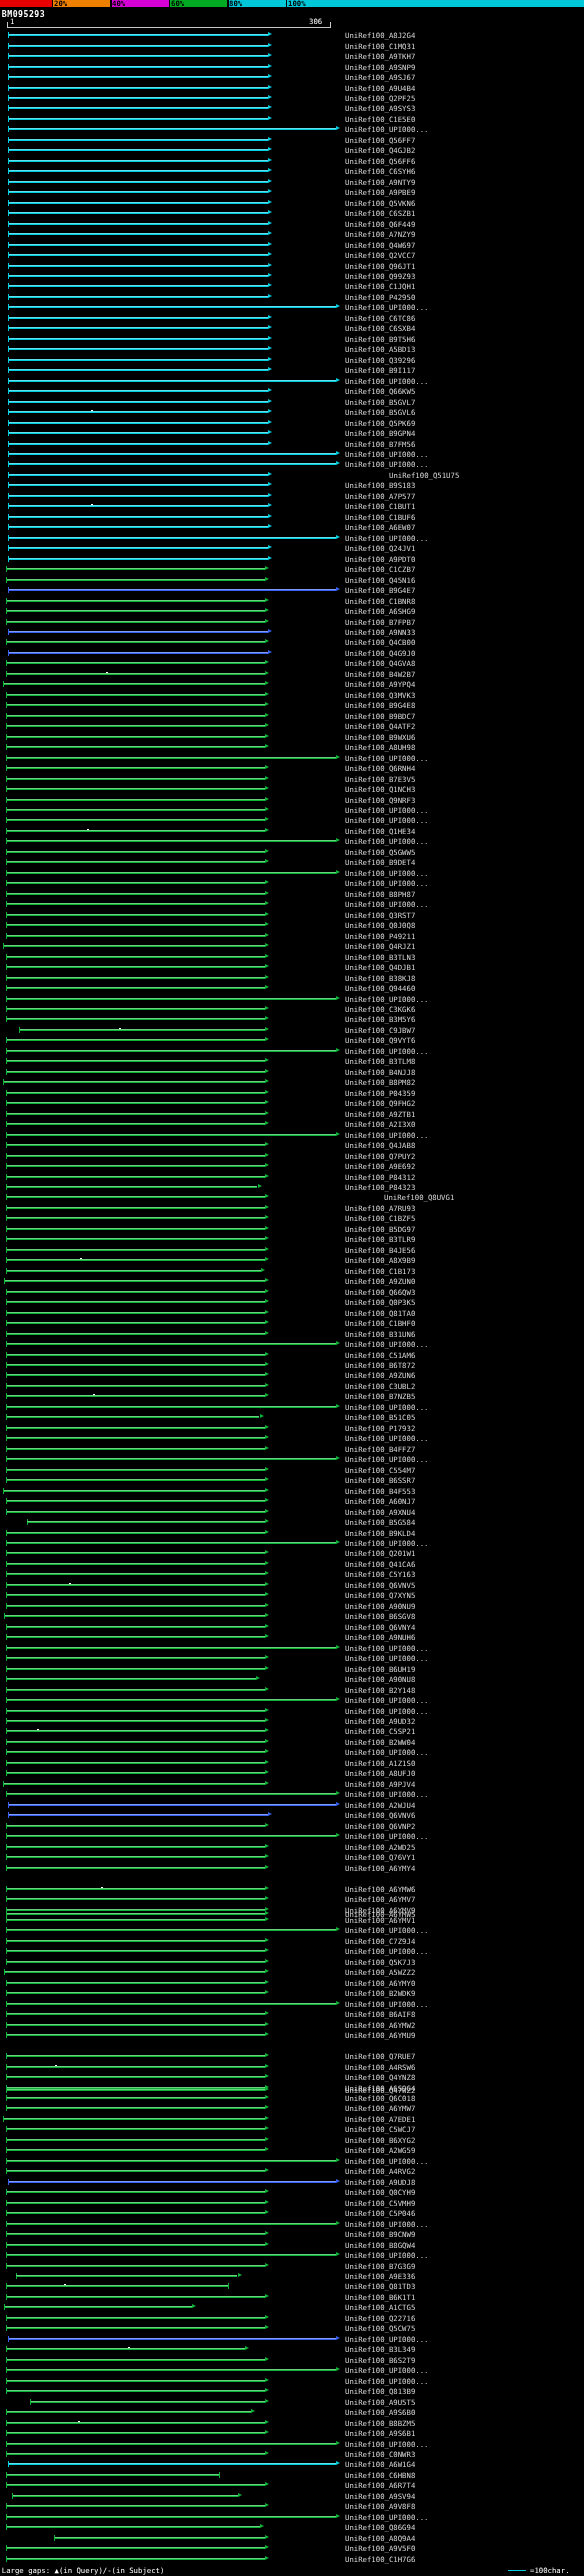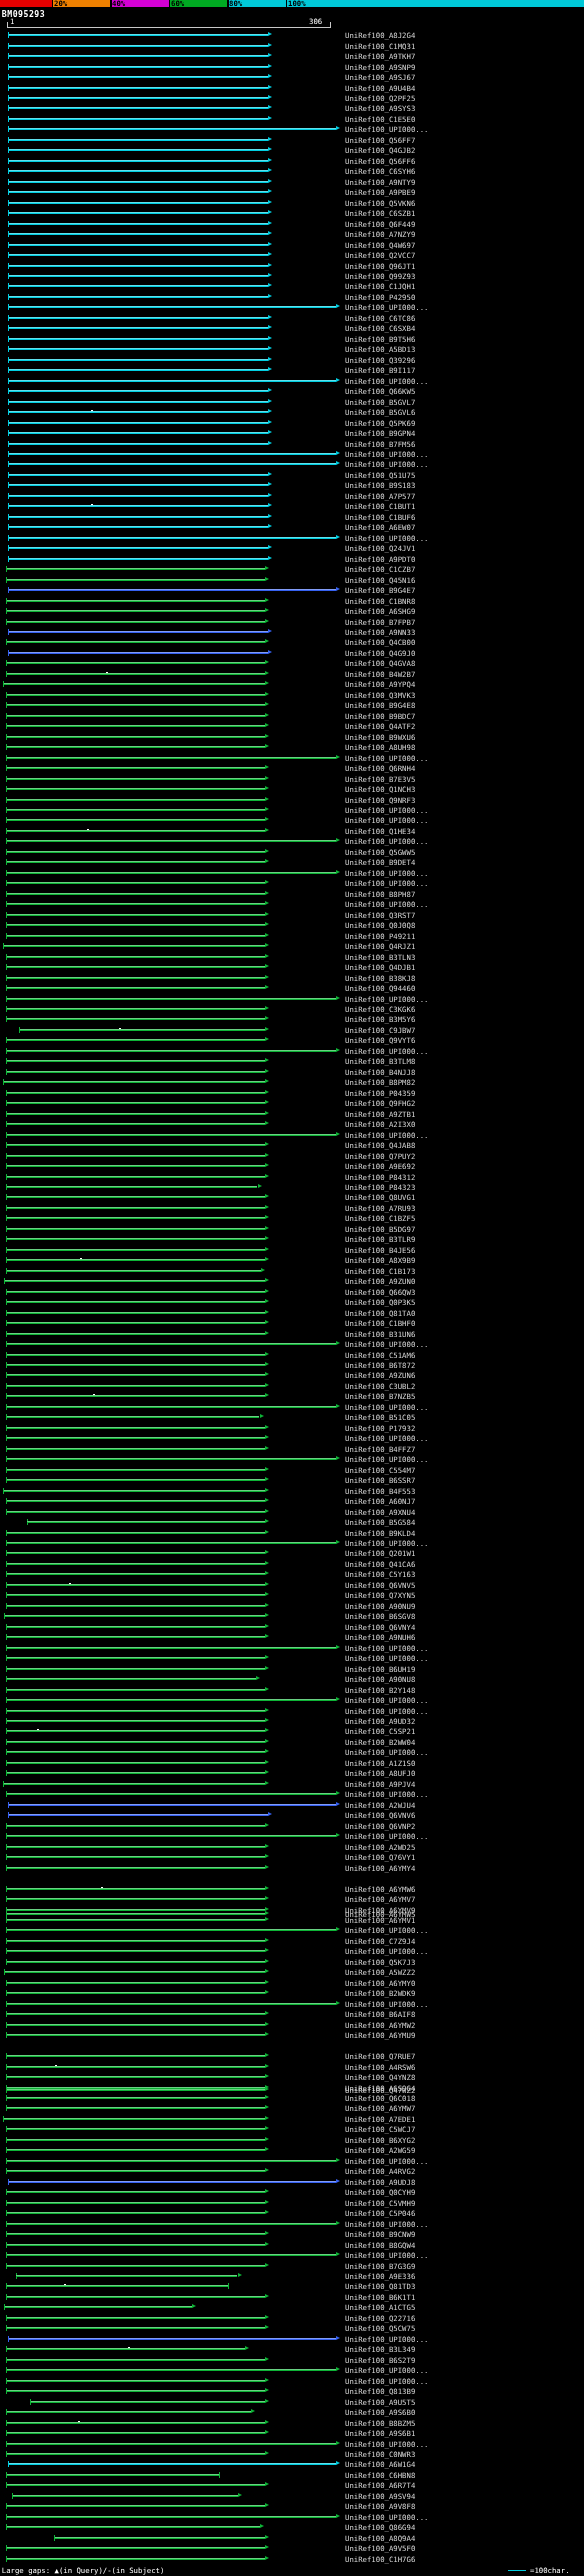--- a/index.html
+++ b/index.html
@@ -311,21 +311,21 @@
       <div class="arow" style="top: 459px;">
         <div class="tick" style="left: 8.2px; background: rgb(0, 205, 224);"></div>
         <div class="bar" style="left: 9.1px; width: 327px; background: rgb(0, 205, 224);"></div>
         <div class="ah" style="left: 336px; border-left-color: rgb(0, 205, 224);"></div>
         <span class="lbl" style="color: rgb(216, 216, 216);">UniRef100_UPI000...</span>
       </div>
       <div class="arow" style="top: 470px;">
         <div class="tick" style="left: 8.2px; background: rgb(0, 205, 224);"></div>
         <div class="bar" style="left: 9.1px; width: 259px; background: rgb(0, 205, 224);"></div>
         <div class="ah" style="left: 268px; border-left-color: rgb(0, 205, 224);"></div>
-        <span class="lbl" style="color: rgb(216, 216, 216);">UniRef100_Q51U75</span>
+        <span class="lbl" style="color: rgb(216, 216, 216); margin-left: 44px;">UniRef100_Q51U75</span>
       </div>
       <div class="arow" style="top: 480px;">
         <div class="tick" style="left: 8.2px; background: rgb(0, 205, 224);"></div>
         <div class="bar" style="left: 9.1px; width: 259px; background: rgb(0, 205, 224);"></div>
         <div class="ah" style="left: 268px; border-left-color: rgb(0, 205, 224);"></div>
         <span class="lbl" style="color: rgb(216, 216, 216);">UniRef100_B9S183</span>
       </div>
       <div class="arow" style="top: 491px;">
         <div class="tick" style="left: 8.2px; background: rgb(0, 205, 224);"></div>
         <div class="bar" style="left: 9.1px; width: 259px; background: rgb(0, 205, 224);"></div>
@@ -729,21 +729,21 @@
       <div class="arow" style="top: 1182px;">
         <div class="tick" style="left: 6.4px; background: rgb(13, 179, 54);"></div>
         <div class="bar" style="left: 7.3px; width: 250px; background: rgb(13, 179, 54);"></div>
         <div class="ah" style="left: 258px; border-left-color: rgb(13, 179, 54);"></div>
         <span class="lbl" style="color: rgb(216, 216, 216);">UniRef100_P84323</span>
       </div>
       <div class="arow" style="top: 1192px;">
         <div class="tick" style="left: 6.4px; background: rgb(13, 179, 54);"></div>
         <div class="bar" style="left: 7.3px; width: 258px; background: rgb(13, 179, 54);"></div>
         <div class="ah" style="left: 265px; border-left-color: rgb(13, 179, 54);"></div>
-        <span class="lbl" style="color: rgb(216, 216, 216);">UniRef100_Q8UVG1</span>
+        <span class="lbl" style="color: rgb(216, 216, 216); margin-left: 39px;">UniRef100_Q8UVG1</span>
       </div>
       <div class="arow" style="top: 1203px;">
         <div class="tick" style="left: 6.4px; background: rgb(13, 179, 54);"></div>
         <div class="bar" style="left: 7.3px; width: 258px; background: rgb(13, 179, 54);"></div>
         <div class="ah" style="left: 265px; border-left-color: rgb(13, 179, 54);"></div>
         <span class="lbl" style="color: rgb(216, 216, 216);">UniRef100_A7RU93</span>
       </div>
       <div class="arow" style="top: 1213px;">
         <div class="tick" style="left: 6.4px; background: rgb(13, 179, 54);"></div>
         <div class="bar" style="left: 7.3px; width: 258px; background: rgb(13, 179, 54);"></div>

